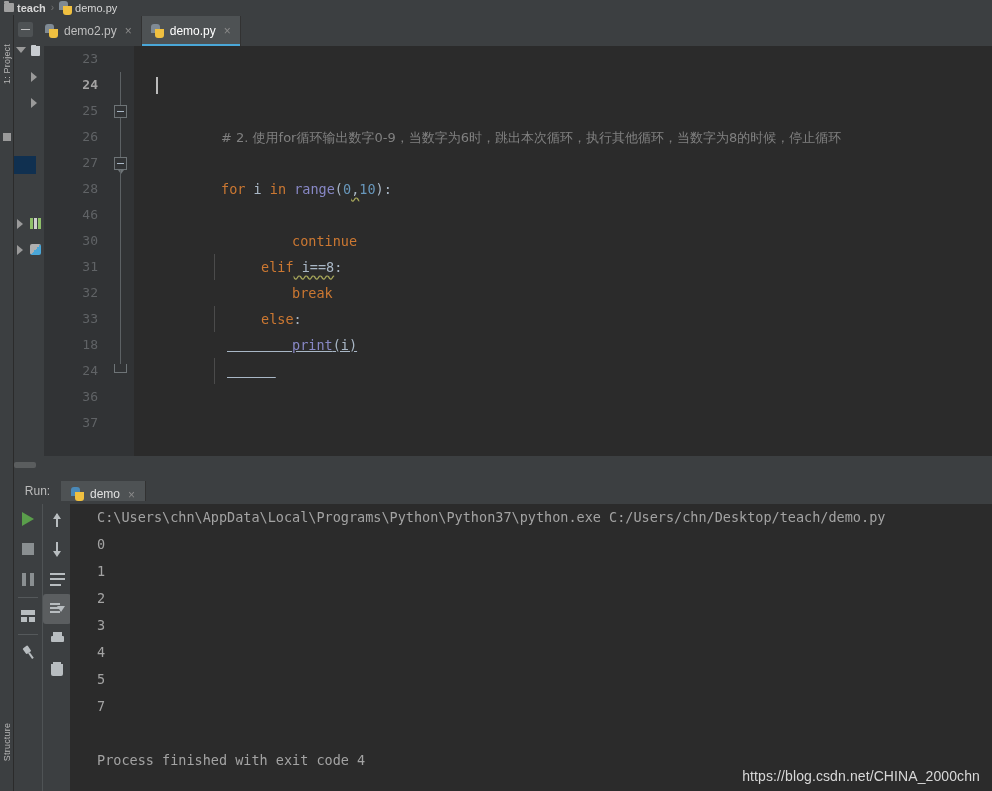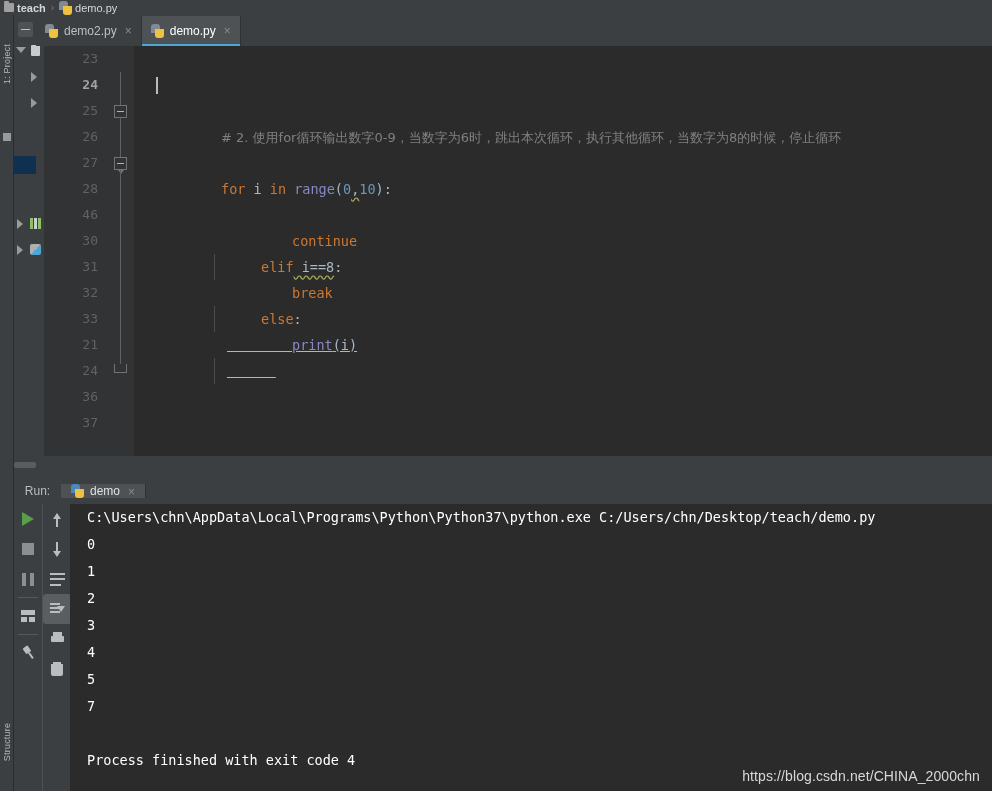--- a/index.html
+++ b/index.html
@@ -194,21 +194,21 @@
     background:#3c3f41;
   }
   .run-header {
     position:absolute; left:0; top:8px; width:978px; height:26px;
     display:flex; align-items:center;
   }
   .run-label {
     width:47px; text-align:center; font-size:12px; color:#bbbbbb;
   }
   .run-tab {
-    display:flex; align-items:flex-end; gap:6px; height:14px;
+    display:flex; align-items:flex-end; gap:6px; height:20px;
     padding:0 10px; background:#4e5254; font-size:12px; color:#e0e0e0;
     border-right:1px solid #323232;
   }
   .py-ico-run { width:13px; height:14px; position:relative; }
   .py-ico-run::before{
     content:''; position:absolute; left:0; top:0; width:9px; height:9px;
     background:#4a89b8; border-radius:3px 3px 0 0;
   }
   .py-ico-run::after{
     content:''; position:absolute; right:0; bottom:0; width:9px; height:9px;
@@ -254,22 +254,22 @@
   .ico-trash::before{content:'';position:absolute;left:0;top:2px;width:12px;height:12px;background:#b8bdc0;border-radius:0 0 2px 2px;}
   .ico-trash::after{content:'';position:absolute;left:2px;top:0;width:8px;height:2px;background:#b8bdc0;}
   .tb-div { width:20px;height:1px;background:#55595b;margin:3px auto; }
 
   .console {
     position:absolute; left:56px; top:34px; width:922px; height:287px;
     background:#2b2b2b; overflow:hidden;
     font-family:"DejaVu Sans Mono", monospace; font-size:13.5px;
   }
   .coline {
-    position:absolute; left:17px; height:27px; line-height:27px;
-    white-space:pre; color:#ffffff;
+    position:absolute; left:27px; height:27px; line-height:27px;
+    white-space:pre; color:#a3a3a3;
   }
   .watermark {
     position:absolute; right:12px; bottom:7px;
     font-family:"Liberation Sans", sans-serif; font-size:14px;
     color:#d8d8d8; letter-spacing:.1px;
   }
 </style>
 </head>
 <body>
 
@@ -334,21 +334,21 @@
       <div class="ln cur" style="top:26px;font-weight:bold;">24</div>
       <div class="ln" style="top:52px;">25</div>
       <div class="ln" style="top:78px;">26</div>
       <div class="ln" style="top:104px;margin-left:18px;">27</div>
       <div class="ln" style="top:130px;">28</div>
       <div class="ln" style="top:156px;">46</div>
       <div class="ln" style="top:182px;">30</div>
       <div class="ln" style="top:208px;">31</div>
       <div class="ln" style="top:234px;">32</div>
       <div class="ln" style="top:260px;">33</div>
-      <div class="ln" style="top:286px;">21</div>
+      <div class="ln" style="top:286px;">18</div>
       <div class="ln" style="top:312px;">24</div>
       <div class="ln" style="top:338px;">36</div>
       <div class="ln" style="top:364px;">37</div>
     </div>
 
     <div class="foldcol">
       <div class="fold-line" style="top:26px; height:34px;"></div>
       <div class="fold-box" style="top:59px;">
           <i></i>
         </div>

